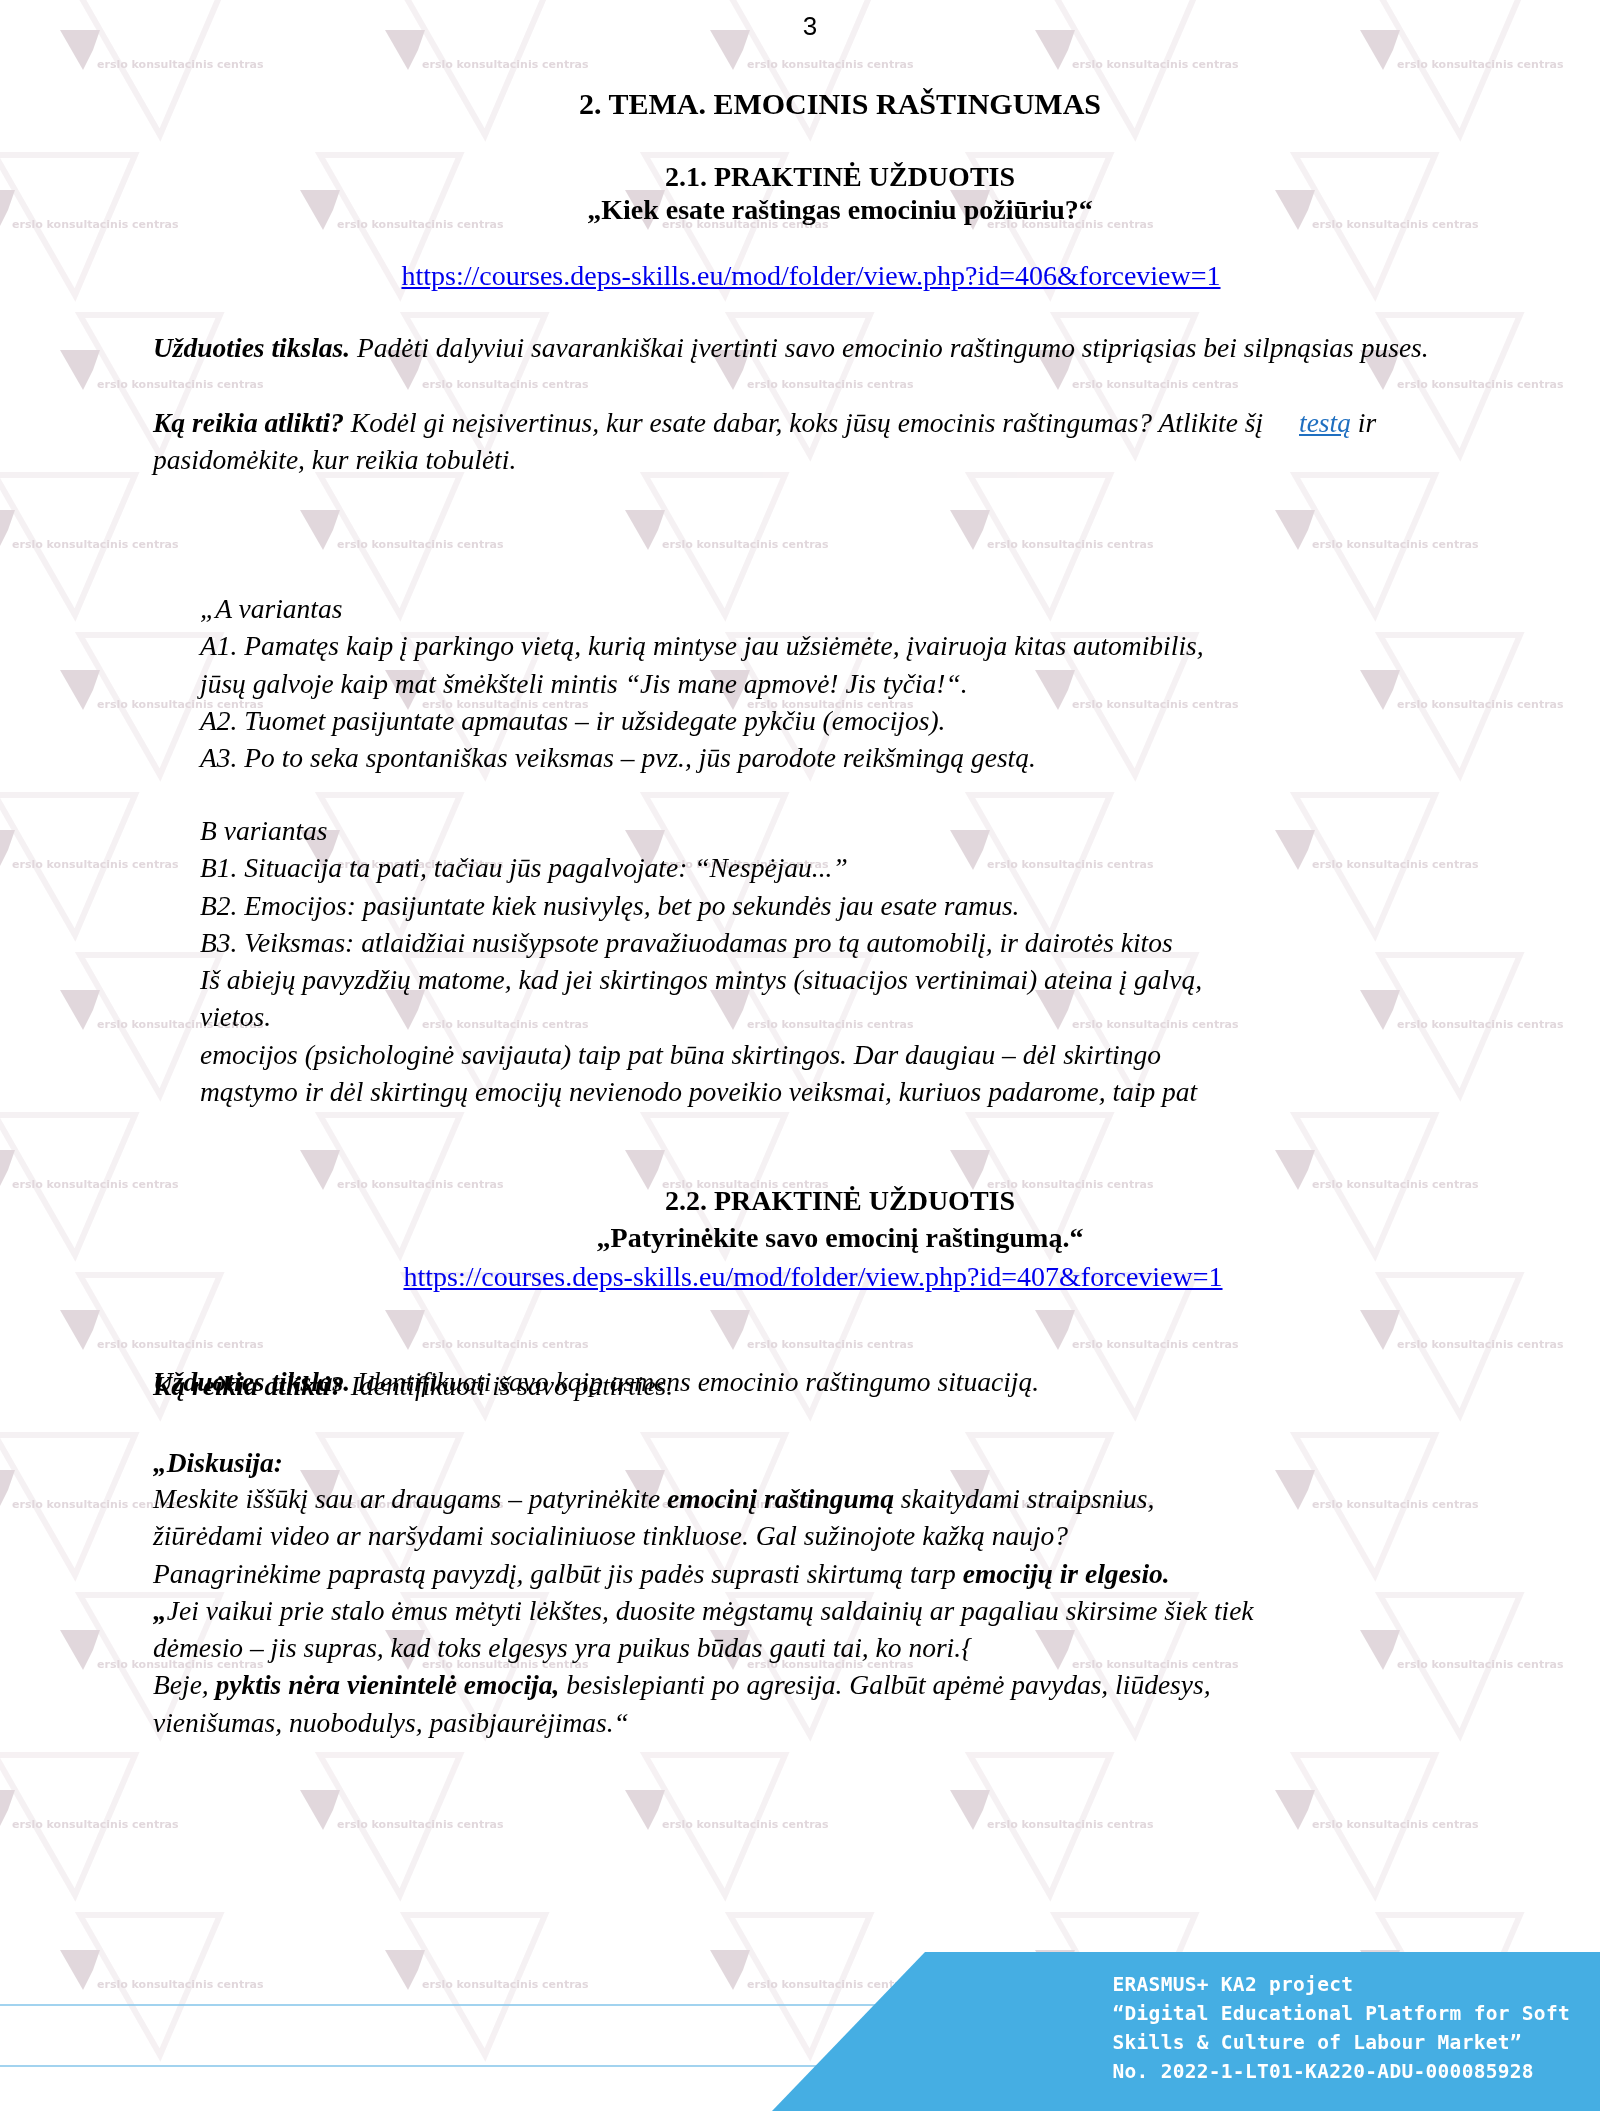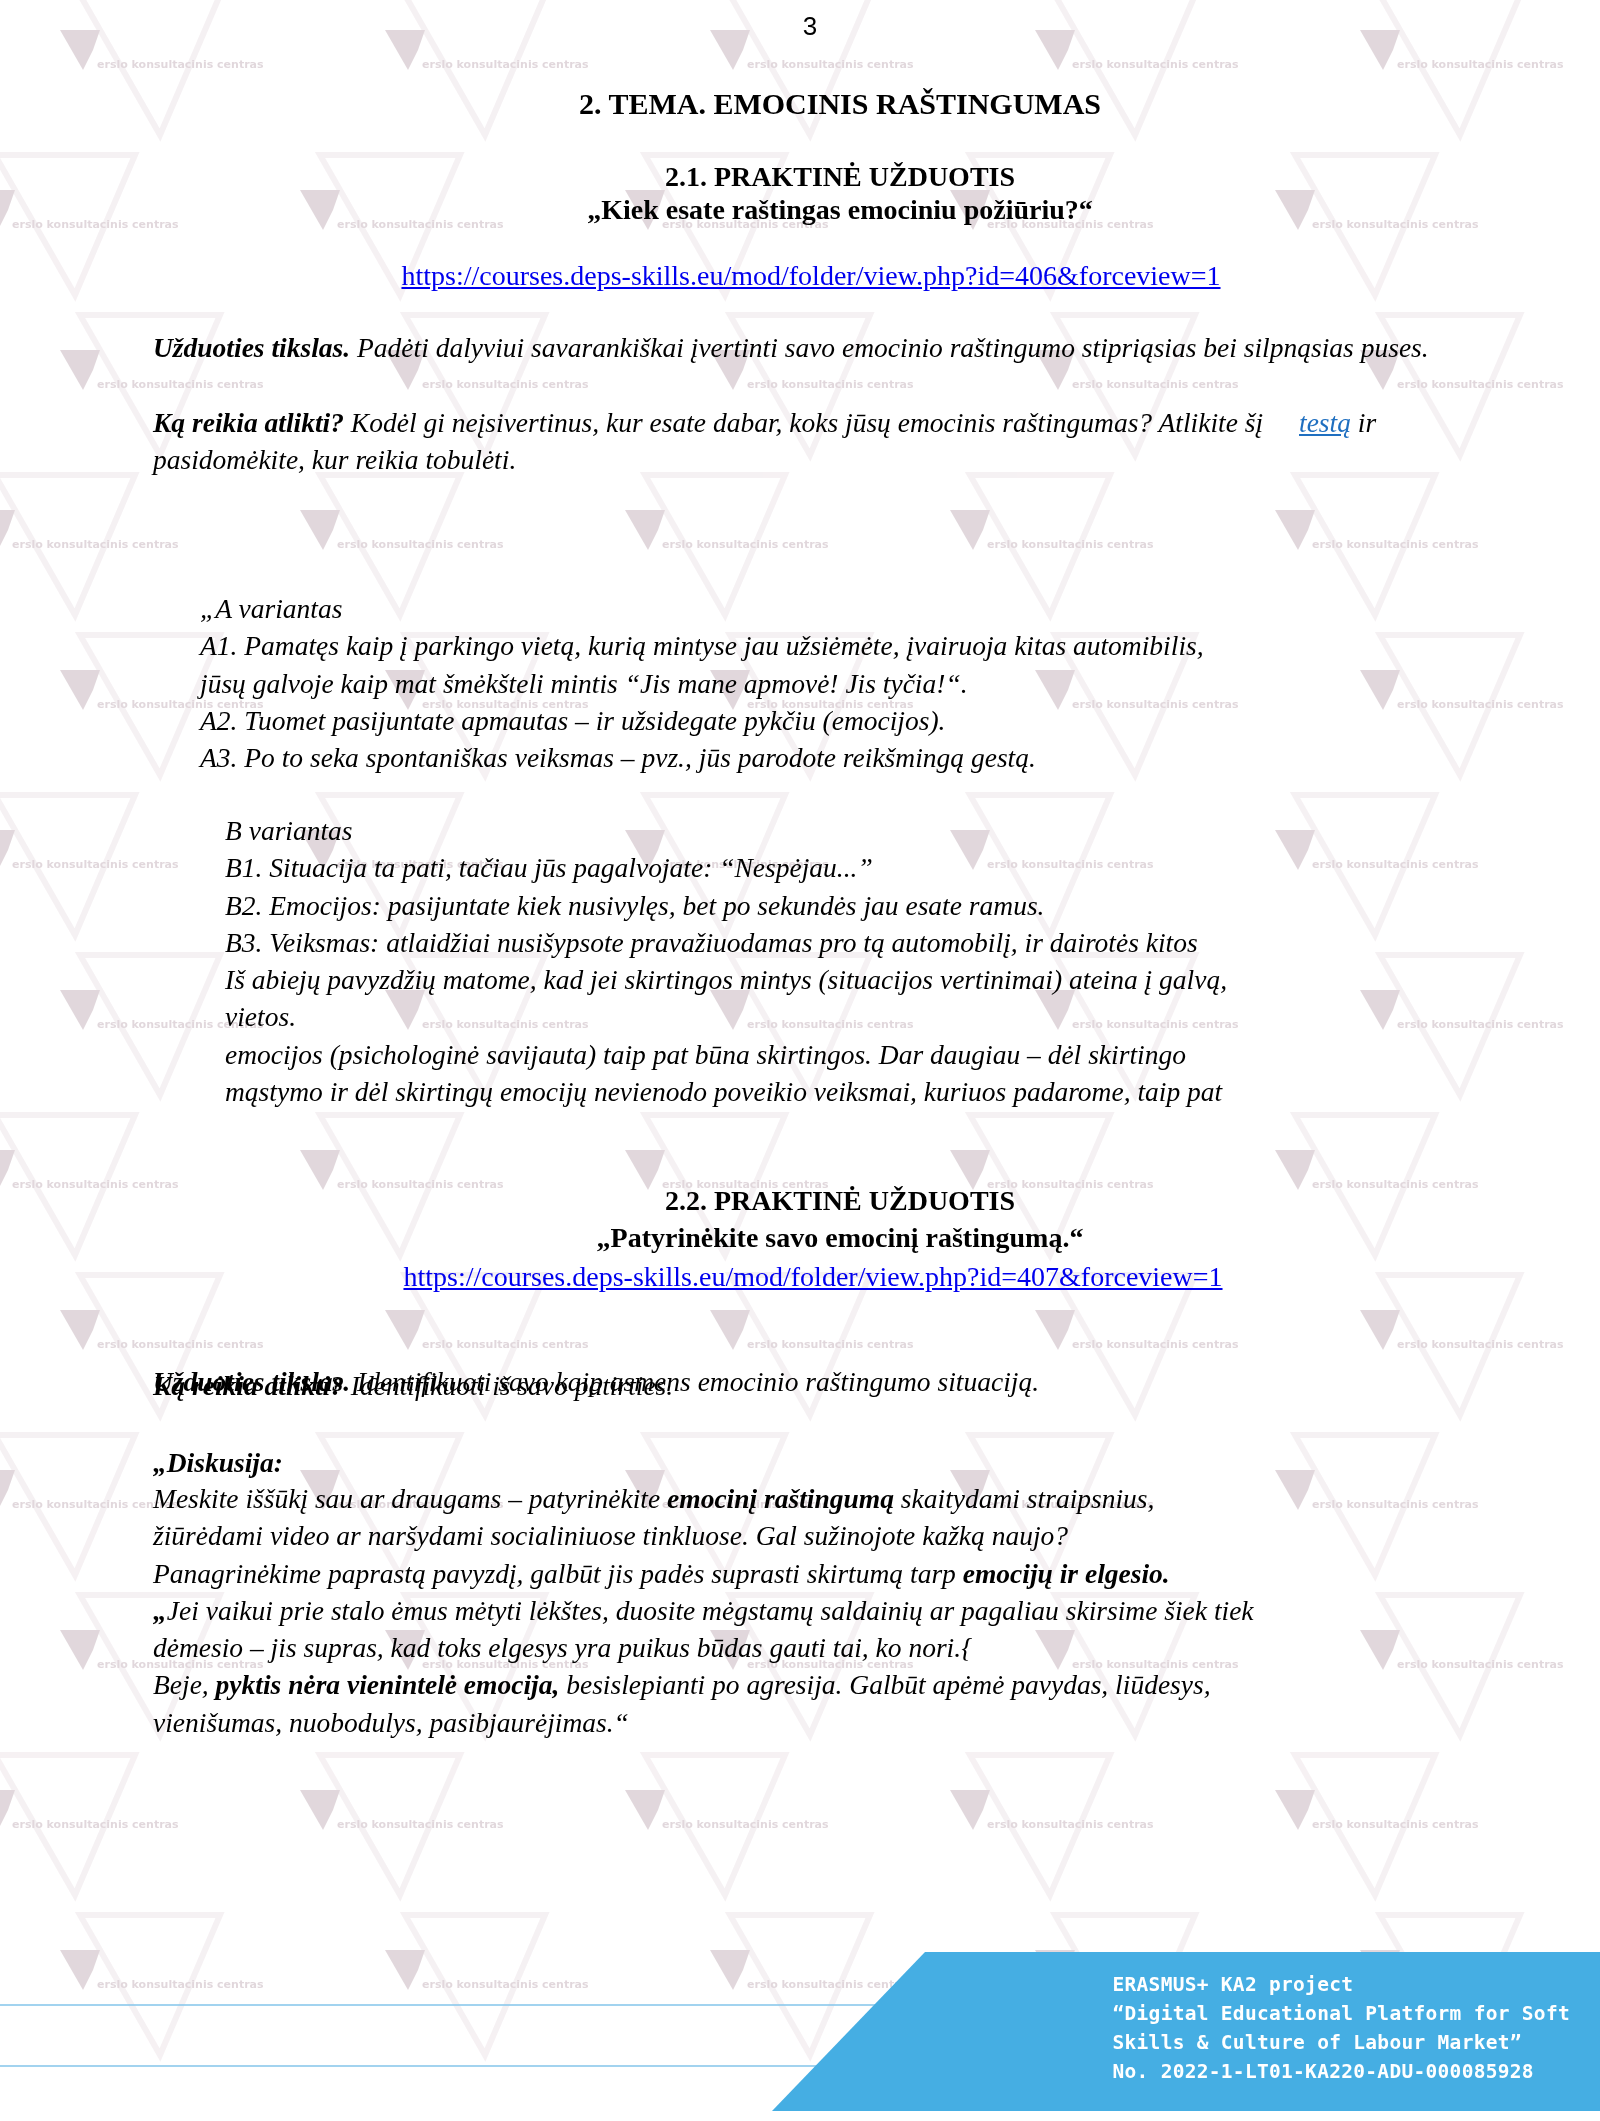--- a/index.html
+++ b/index.html
@@ -444,21 +444,21 @@
 
 
   <div class="ital" style="top:590px;">
     <span class="line">„A variantas</span>
     <span class="line">A1. Pamatęs kaip į parkingo vietą, kurią mintyse jau užsiėmėte, įvairuoja kitas automibilis,</span>
     <span class="line">jūsų galvoje kaip mat šmėkšteli mintis “Jis mane apmovė! Jis tyčia!“.</span>
     <span class="line">A2. Tuomet pasijuntate apmautas – ir užsidegate pykčiu (emocijos).</span>
     <span class="line">A3. Po to seka spontaniškas veiksmas – pvz., jūs parodote reikšmingą gestą.</span>
   </div>
 
-  <div class="ital" style="top:812px;margin-left:25px;">
+  <div class="ital" style="top:812px;">
     <span class="line">B variantas</span>
     <span class="line">B1. Situacija ta pati, tačiau jūs pagalvojate: “Nespėjau...”</span>
     <span class="line">B2. Emocijos: pasijuntate kiek nusivylęs, bet po sekundės jau esate ramus.</span>
     <span class="line">B3. Veiksmas: atlaidžiai nusišypsote pravažiuodamas pro tą automobilį, ir dairotės kitos</span>
     <span class="line">Iš abiejų pavyzdžių matome, kad jei skirtingos mintys (situacijos vertinimai) ateina į galvą,</span>
     <span class="line">vietos.</span>
     <span class="line">emocijos (psichologinė savijauta) taip pat būna skirtingos. Dar daugiau – dėl skirtingo</span>
     <span class="line">mąstymo ir dėl skirtingų emocijų nevienodo poveikio veiksmai, kuriuos padarome, taip pat</span>
   </div>
 

